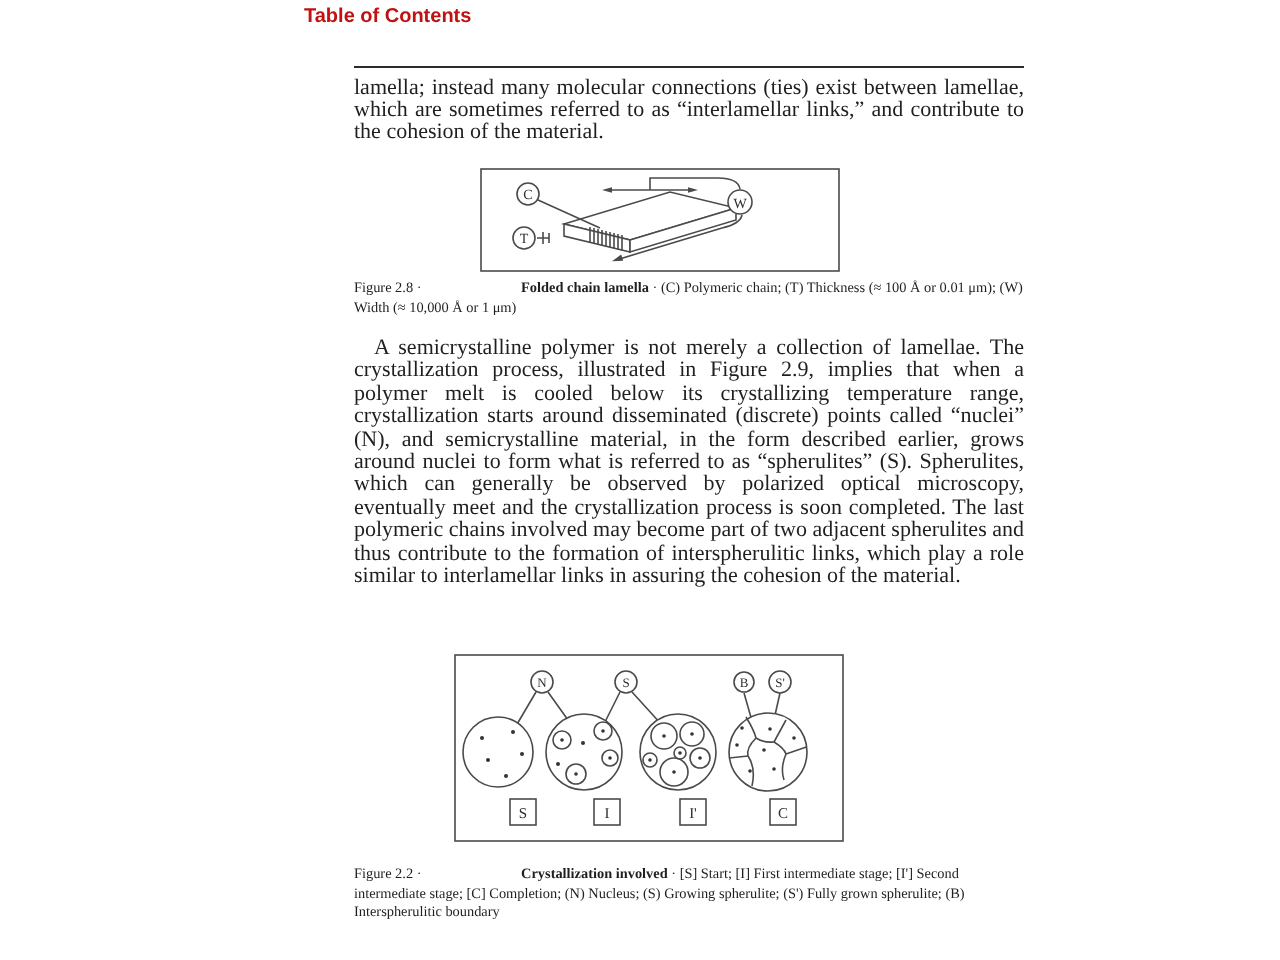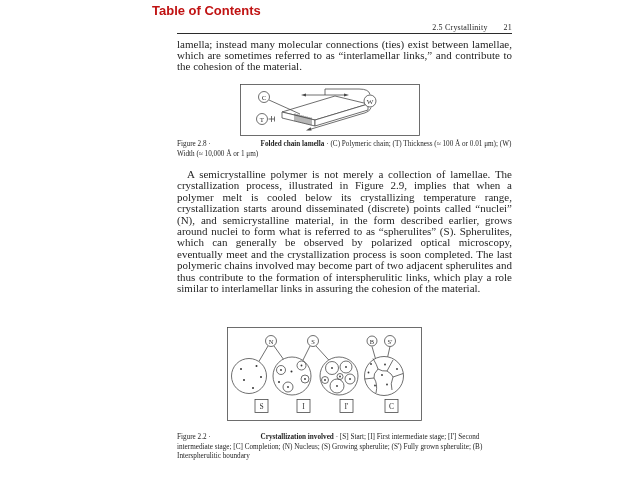--- a/index.html
+++ b/index.html
@@ -1,19 +1,19 @@
 <!DOCTYPE html>
 <html><head>
 <meta charset="utf-8">
 <style>
   html,body{margin:0;padding:0;background:#fff;}
   .screen{position:relative;width:640px;height:480px;background:#ffffff;overflow:hidden;
           font-family:"Liberation Serif", serif;color:#1f1f1f;}
   .toc{position:absolute;left:152px;top:3px;font-family:"Liberation Sans",sans-serif;
-       font-weight:bold;font-size:13px;text-decoration:none;cursor:pointer;}
+       font-weight:bold;font-size:10px;text-decoration:none;cursor:pointer;}
   .col{position:absolute;left:177px;width:335px;}
   .running-head{top:23px;text-align:right;font-size:8px;letter-spacing:.2px;}
   .running-head .pageno{margin-left:16px;}
   .rule{top:33px;border-top:1px solid #2b2b2b;height:0;}
   p.body{margin:0;position:absolute;font-size:11px;line-height:11.4px;text-align:justify;}
   p.body.indent{text-indent:10px;}
   p.caption{margin:0;position:absolute;font-size:7.2px;line-height:9.5px;text-align:left;}
   p.caption b{font-weight:bold;margin-left:48px;}
   .fig{position:absolute;}
   svg text{font-family:"Liberation Serif",serif;fill:#2e2e2e;}
@@ -22,23 +22,20 @@
   svg .dot{fill:#333;stroke:none;}
   svg .ah{fill:#4a4a4a;stroke:none;}
 </style>
 </head>
 <body>
 
 <div class="screen">
 
   <a class="toc" href="#" style="color: rgb(192, 18, 18);">Table of Contents</a>
 
-  <div class="col running-head">
-    <span>2.5  Crystallinity</span><span class="pageno">21</span>
-  </div>
   <div class="col rule"></div>
 
   <p class="body col" style="top:38.5px">lamella; instead many molecular connections (ties) exist between lamellae, which are sometimes referred to as “interlamellar links,” and contribute to the cohesion of the material.</p>
 
   <svg class="fig" style="left:240px;top:84px" width="180" height="52" viewBox="0 0 180 52">
     <rect class="fc" x="0.5" y="0.5" width="179" height="51"></rect>
 
     <g>
       <polygon class="fc" points="42,28 95,12 128,20 75,36"></polygon>
       <polygon class="fc" points="42,28 75,36 75,42 42,34"></polygon>

